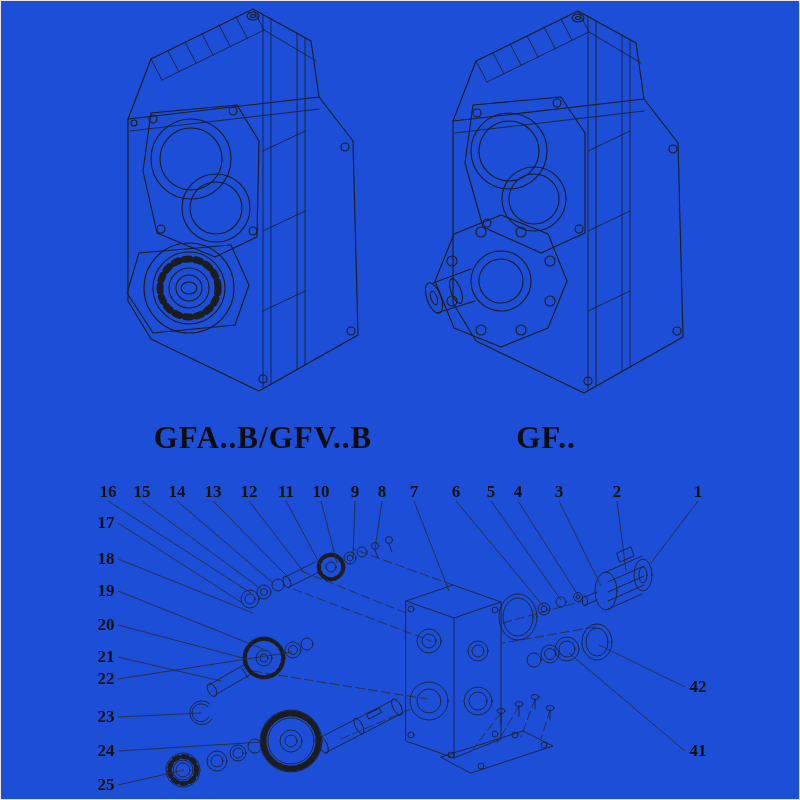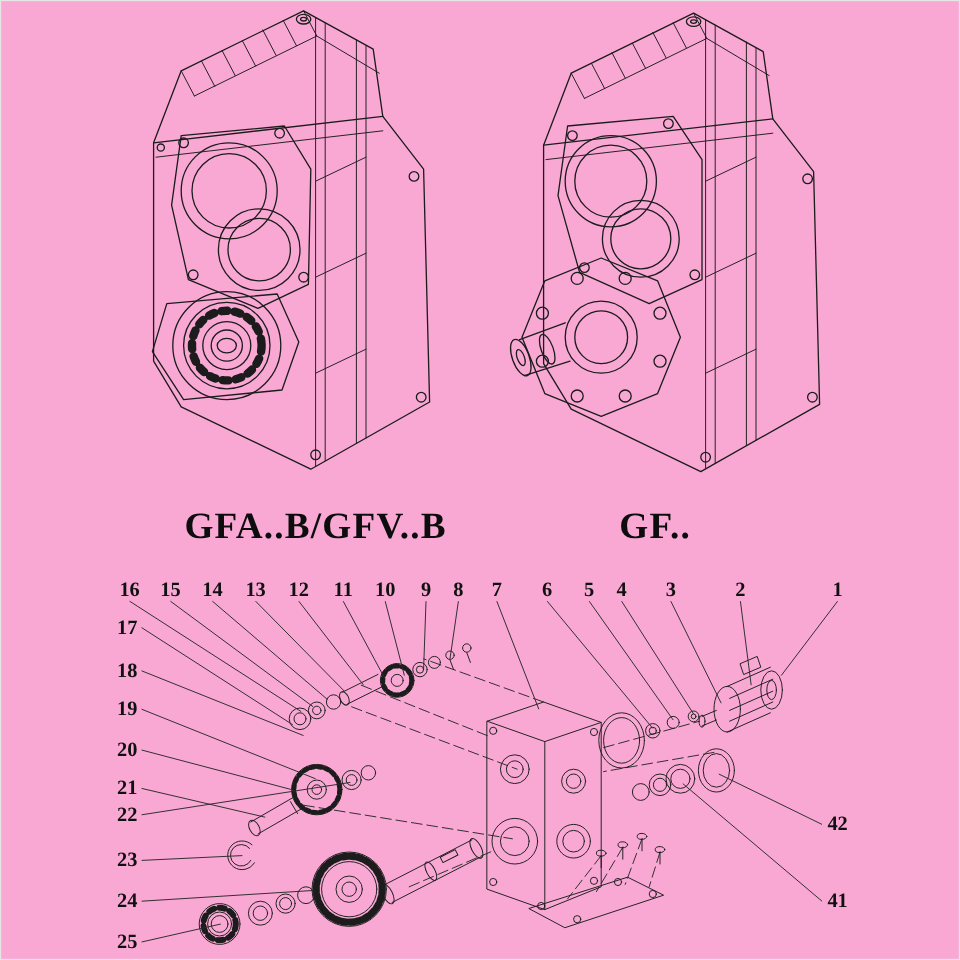--- a/index.html
+++ b/index.html
@@ -1,17 +1,17 @@
 <!DOCTYPE html>
 <html><head>
 <meta charset="utf-8">
 <style>
   html,body{margin:0;padding:0;background:#f4f4f4;}
   .page{
-    width:800px;height:800px;background:#f9a8d4;position:relative;
+    width:800px;height:800px;background:#1d4ed8;position:relative;
     box-sizing:border-box;border:1px solid #e6e6e6;overflow:hidden;
     font-family:"Liberation Serif",serif;
   }
   svg{display:block}
   .ln{stroke:#1c1c1c;stroke-width:1.1;fill:none;stroke-linecap:round;stroke-linejoin:round;}
   .thin{stroke-width:0.8;}
   .teeth{fill:none;stroke:#1c1c1c;}
   .leader{stroke:#2a2a2a;stroke-width:0.8;fill:none;}
   .dash{stroke:#2a2a2a;stroke-width:0.8;fill:none;stroke-dasharray:9 4;}
   .callout{font-family:"Liberation Serif",serif;font-size:17px;font-weight:600;fill:#111;text-anchor:middle;}

